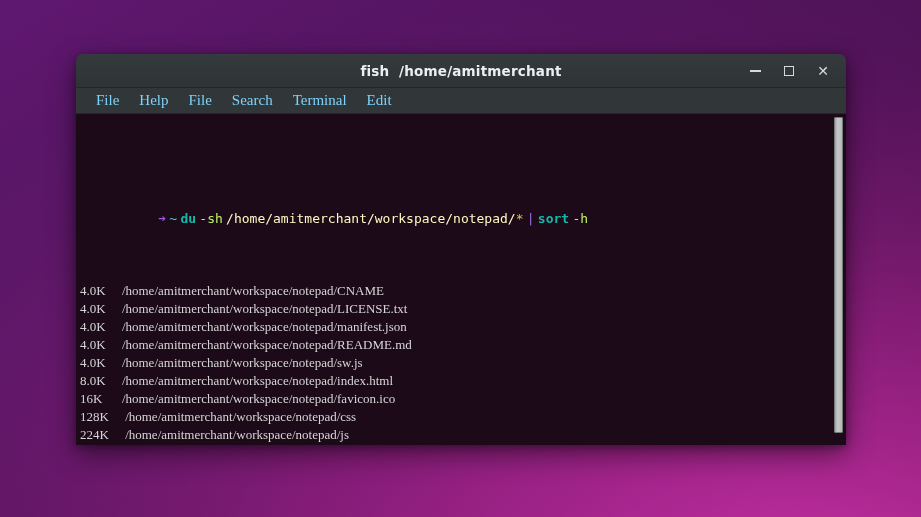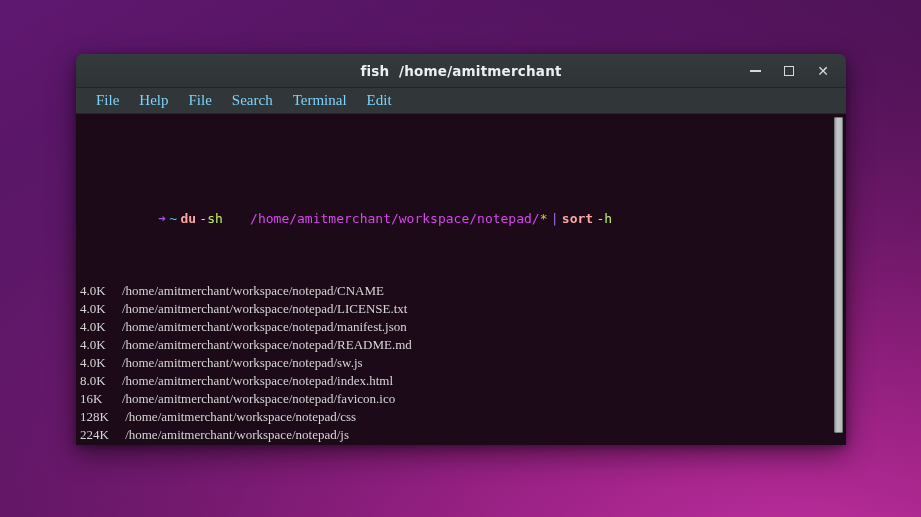--- a/index.html
+++ b/index.html
@@ -148,23 +148,23 @@
     color: #d8d8d8;
     white-space: pre;
     overflow: hidden;
   }
 
   .line { white-space: pre; height: 18px; }
 
   
   .c-arrow   { color: #a05ce8; font-weight: bold; }
   .c-tilde   { color: #3fd0c9; }
-  .c-cmd     { color: #fca5a5; font-weight: bold; }
+  .c-cmd     { color: #14b8a6; font-weight: bold; }
   .c-flag    { color: #bef264; }
-  .c-path    { color: #d946ef; margin-left: 24px; }
+  .c-path    { color: #fef9c3; }
   .c-glob    { color: #d7c342; }
   .c-pipe    { color: #9b6ce0; }
   .c-out     { color: #d6d6d6; font-family: Liberation Serif, serif; }
 
   
   #scrollbar-track {
     flex: 0 0 14px;
     background: #1c0a18;
     padding: 3px 3px 3px 2px;
     display: flex;

